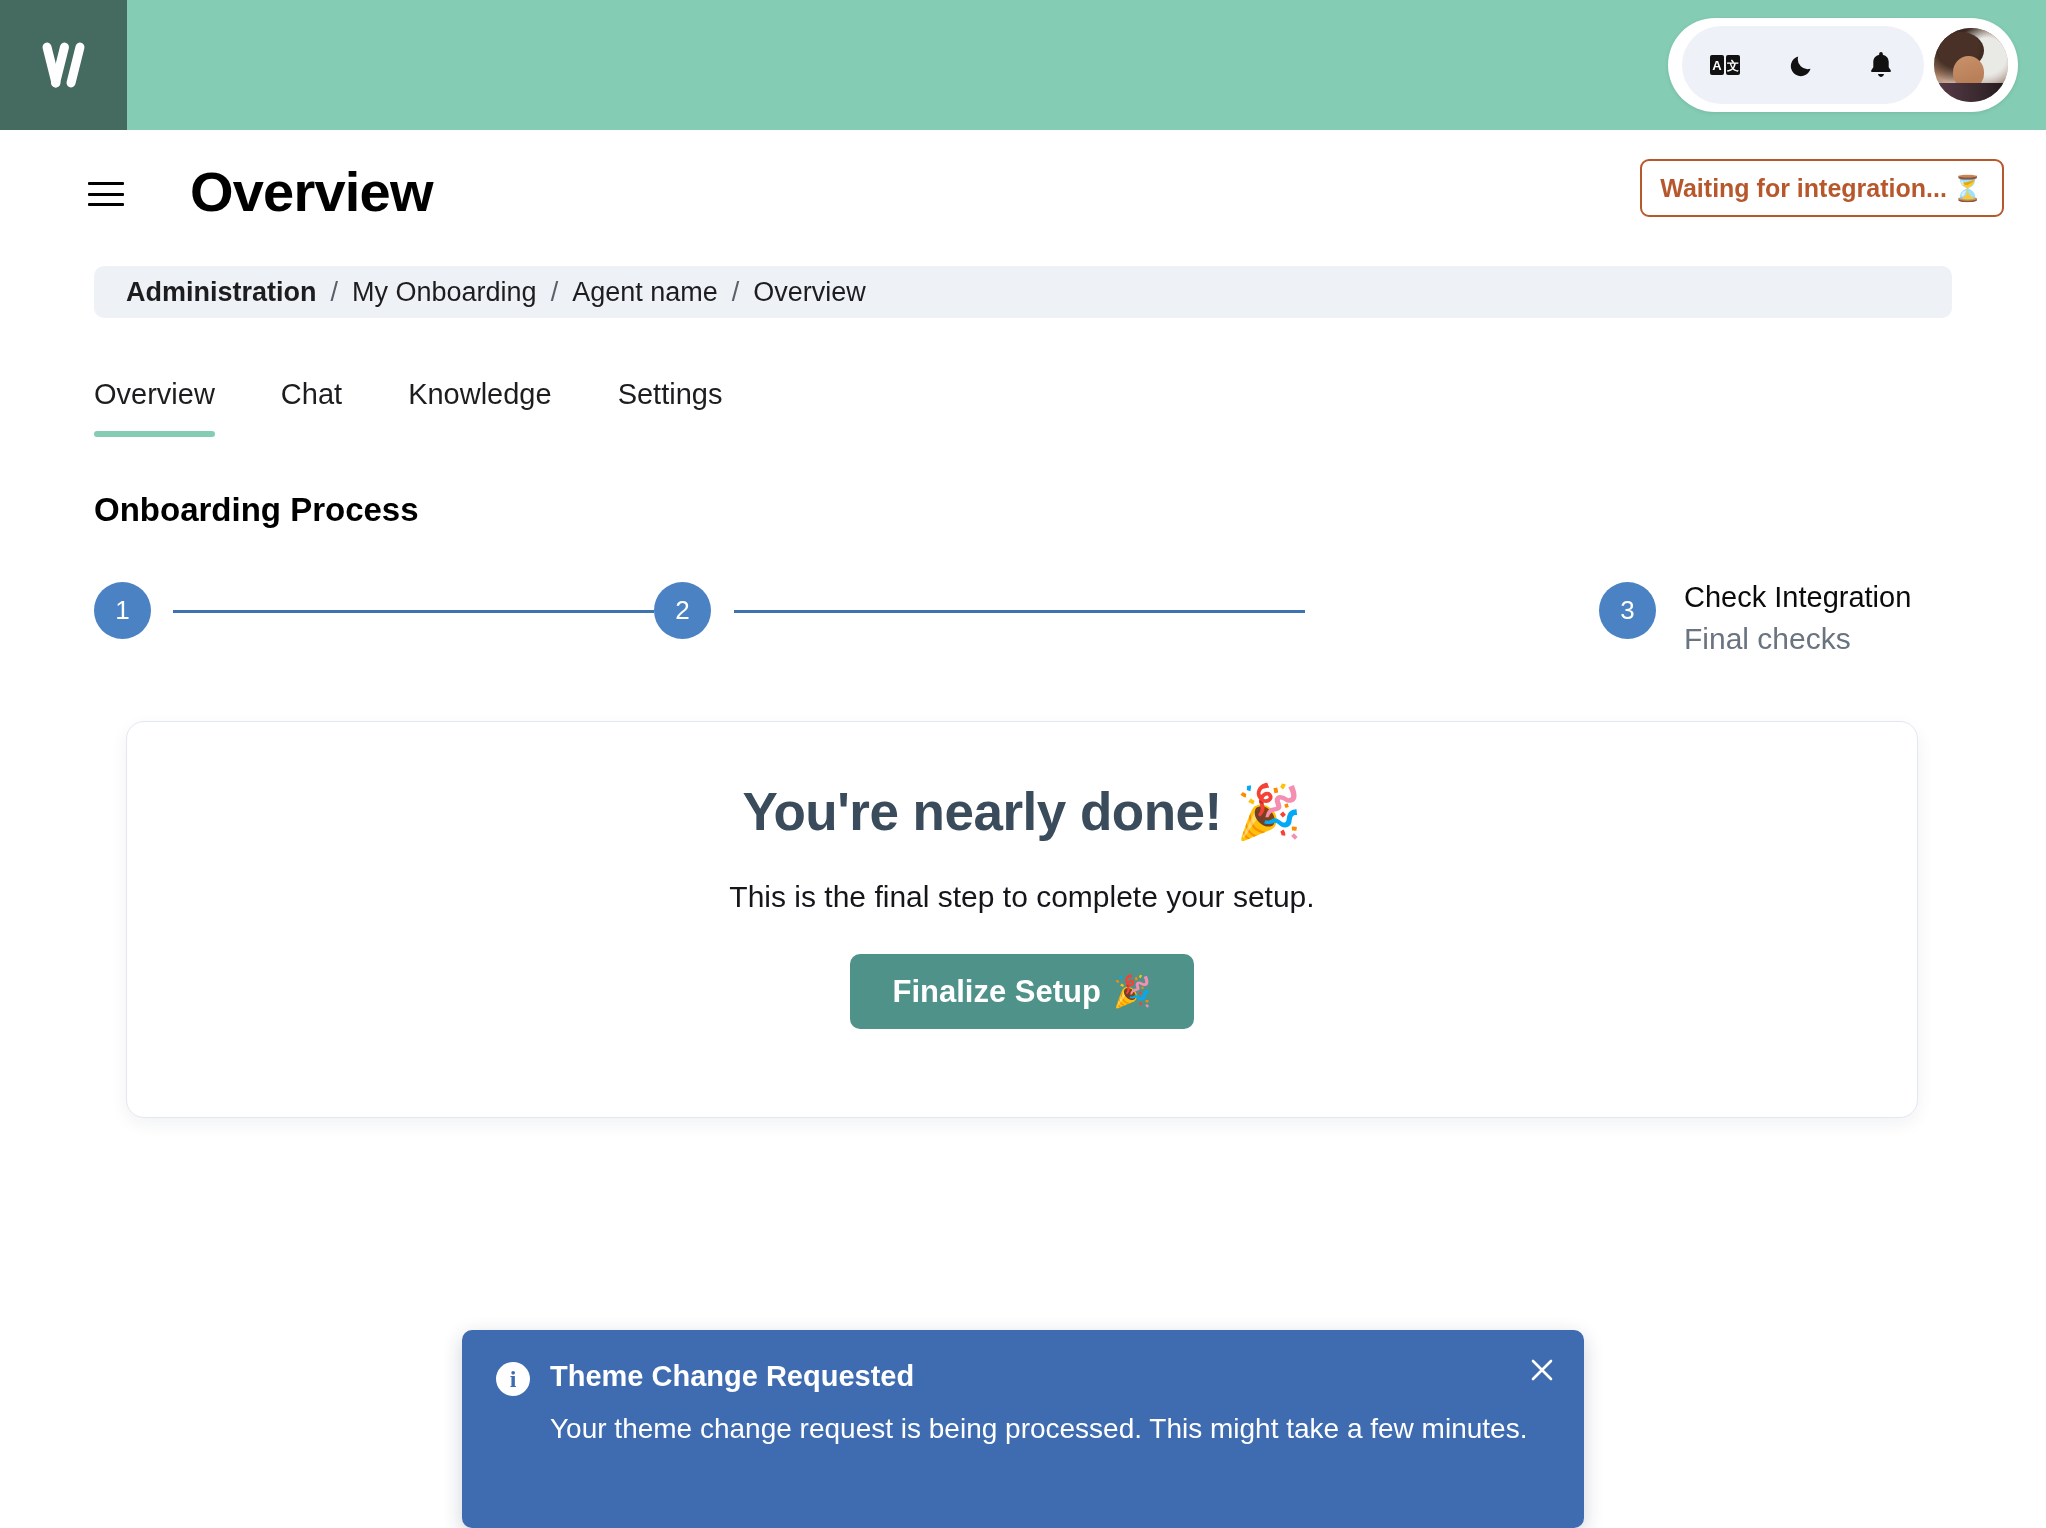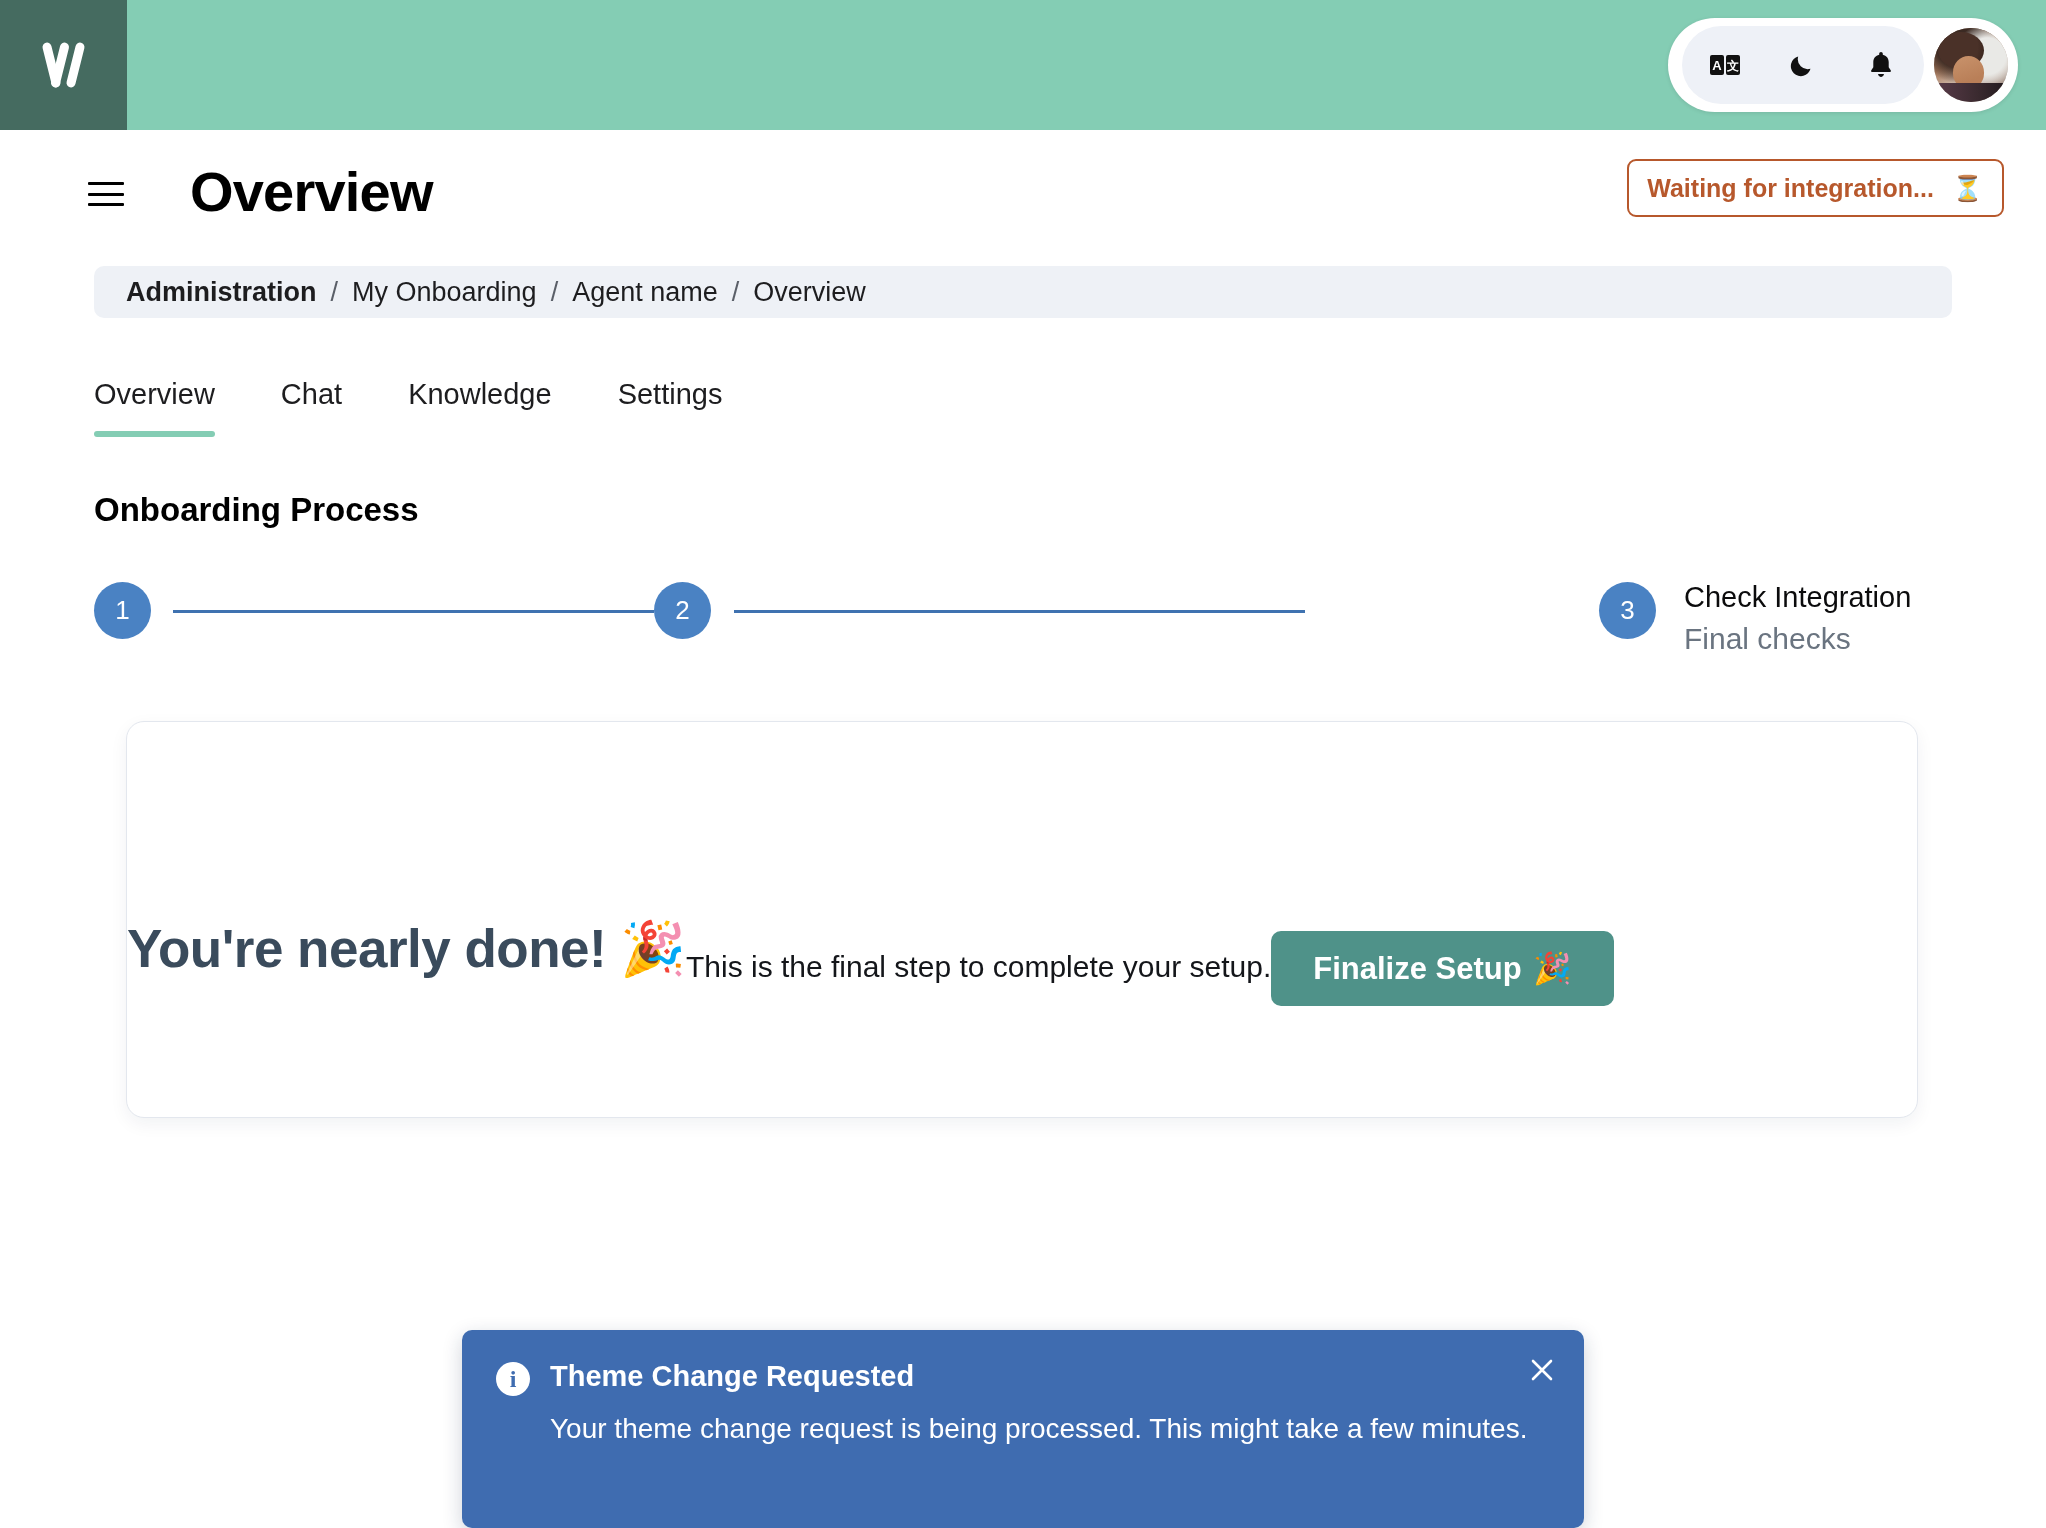--- a/index.html
+++ b/index.html
@@ -137,21 +137,21 @@
     right: 42px; top: 159px;
     height: 58px;
     border: 2px solid #b7582c;
     border-radius: 9px;
     color: #b7582c;
     font-size: 25px;
     font-weight: 700;
     display: flex;
     align-items: center;
     padding: 0 18px;
-    gap: 19px;
+    gap: 6px;
     background: #ffffff;
     cursor: pointer;
     white-space: nowrap;
   }
   .status-badge .emoji { font-size: 25px; }
 
   
   .breadcrumb {
     position: absolute;
     left: 94px; top: 266px;
@@ -252,20 +252,21 @@
   
   .main-card {
     position: absolute;
     left: 126px; top: 721px;
     width: 1792px; height: 397px;
     background: #ffffff;
     border: 1px solid #e3e7ee;
     border-radius: 18px;
     box-shadow: 0 6px 18px rgba(22,35,60,0.06);
     display: flex;
+    flex-direction: column;
     align-items: center;
     justify-content: flex-start;
     padding-top: 58px;
   }
   .card-title {
     font-size: 53px;
     font-weight: 700;
     color: #3a4b5c;
     letter-spacing: -0.5px;
     line-height: 1.2;

